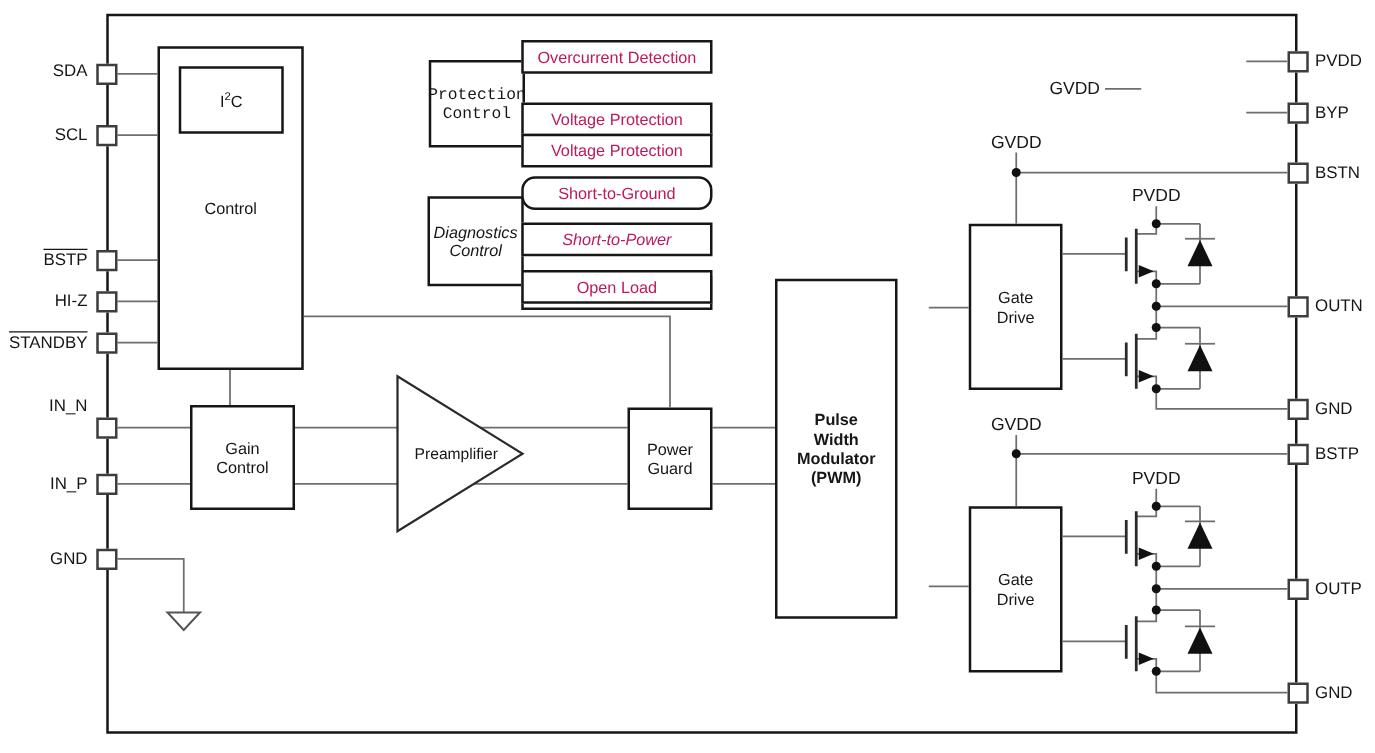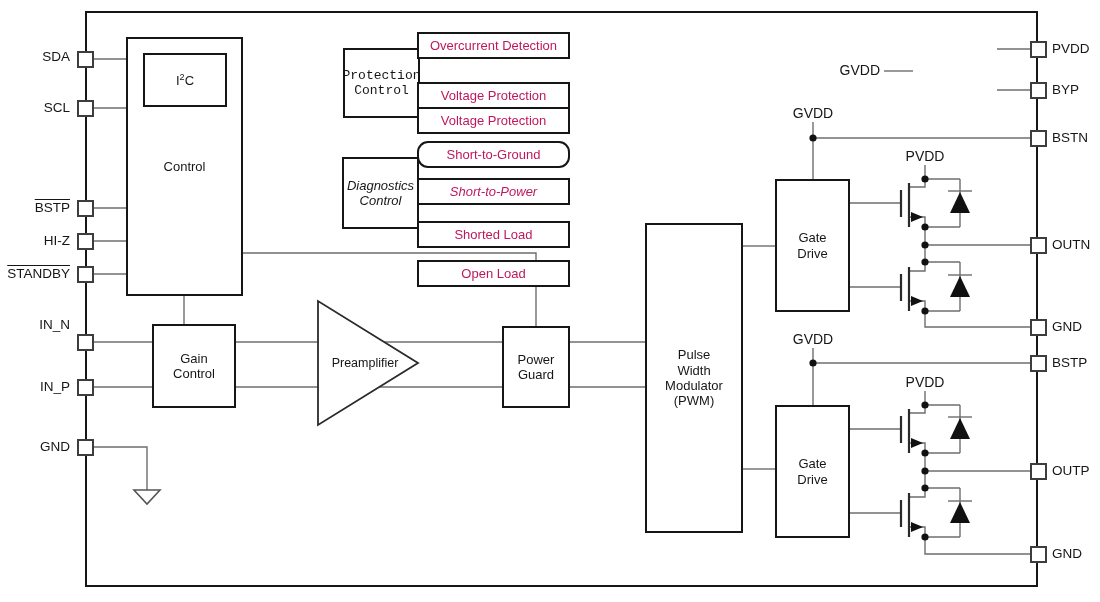--- a/index.html
+++ b/index.html
@@ -175,21 +175,21 @@
   </div>
   <div class="box" style="left:152px;top:324px;width:84px;height:84px;">
     <span>Gain
 Control</span>
   </div>
   <div class="freelabel" style="left:320px;top:356px;width:90px;">Preamplifier</div>
   <div class="box" style="left:502px;top:326px;width:68px;height:82px;text-align:center;">
     <span>Power
 Guard</span>
   </div>
-  <div class="box" style="left:645px;top:223px;width:98px;height:310px;">
+  <div class="box" style="left:620px;top:223px;width:98px;height:272px;font-weight:bold;">
     <span>Pulse
 Width
 Modulator
 (PWM)</span>
   </div>
   <div class="box" style="left:775px;top:179px;width:75px;height:133px;">
     <span>Gate
 Drive</span>
   </div>
   <div class="box" style="left:775px;top:405px;width:75px;height:133px;">
@@ -217,21 +217,21 @@
   </div>
   <div class="row" style="top:141px;border-radius:11px;">
       <span>Short-to-Ground</span>
     </div>
   <div class="row" style="top:178px;font-style:italic;">
       <span>Short-to-Power</span>
     </div>
   <div class="row" style="top:191px;margin-top:30px;">
       <span>Shorted Load</span>
     </div>
-  <div class="row" style="top:216px;margin-top:44px;">
+  <div class="row" style="top:216px;">
       <span>Open Load</span>
     </div>
 
   <div class="pin" style="left:76.5px;top:50.5px;"></div>
   <div class="pin" style="left:76.5px;top:99.5px;"></div>
   <div class="pin" style="left:76.5px;top:199.5px;"></div>
   <div class="pin" style="left:76.5px;top:232.5px;"></div>
   <div class="pin" style="left:76.5px;top:265.5px;"></div>
   <div class="pin" style="left:76.5px;top:333.5px;"></div>
   <div class="pin" style="left:76.5px;top:378.5px;"></div>

